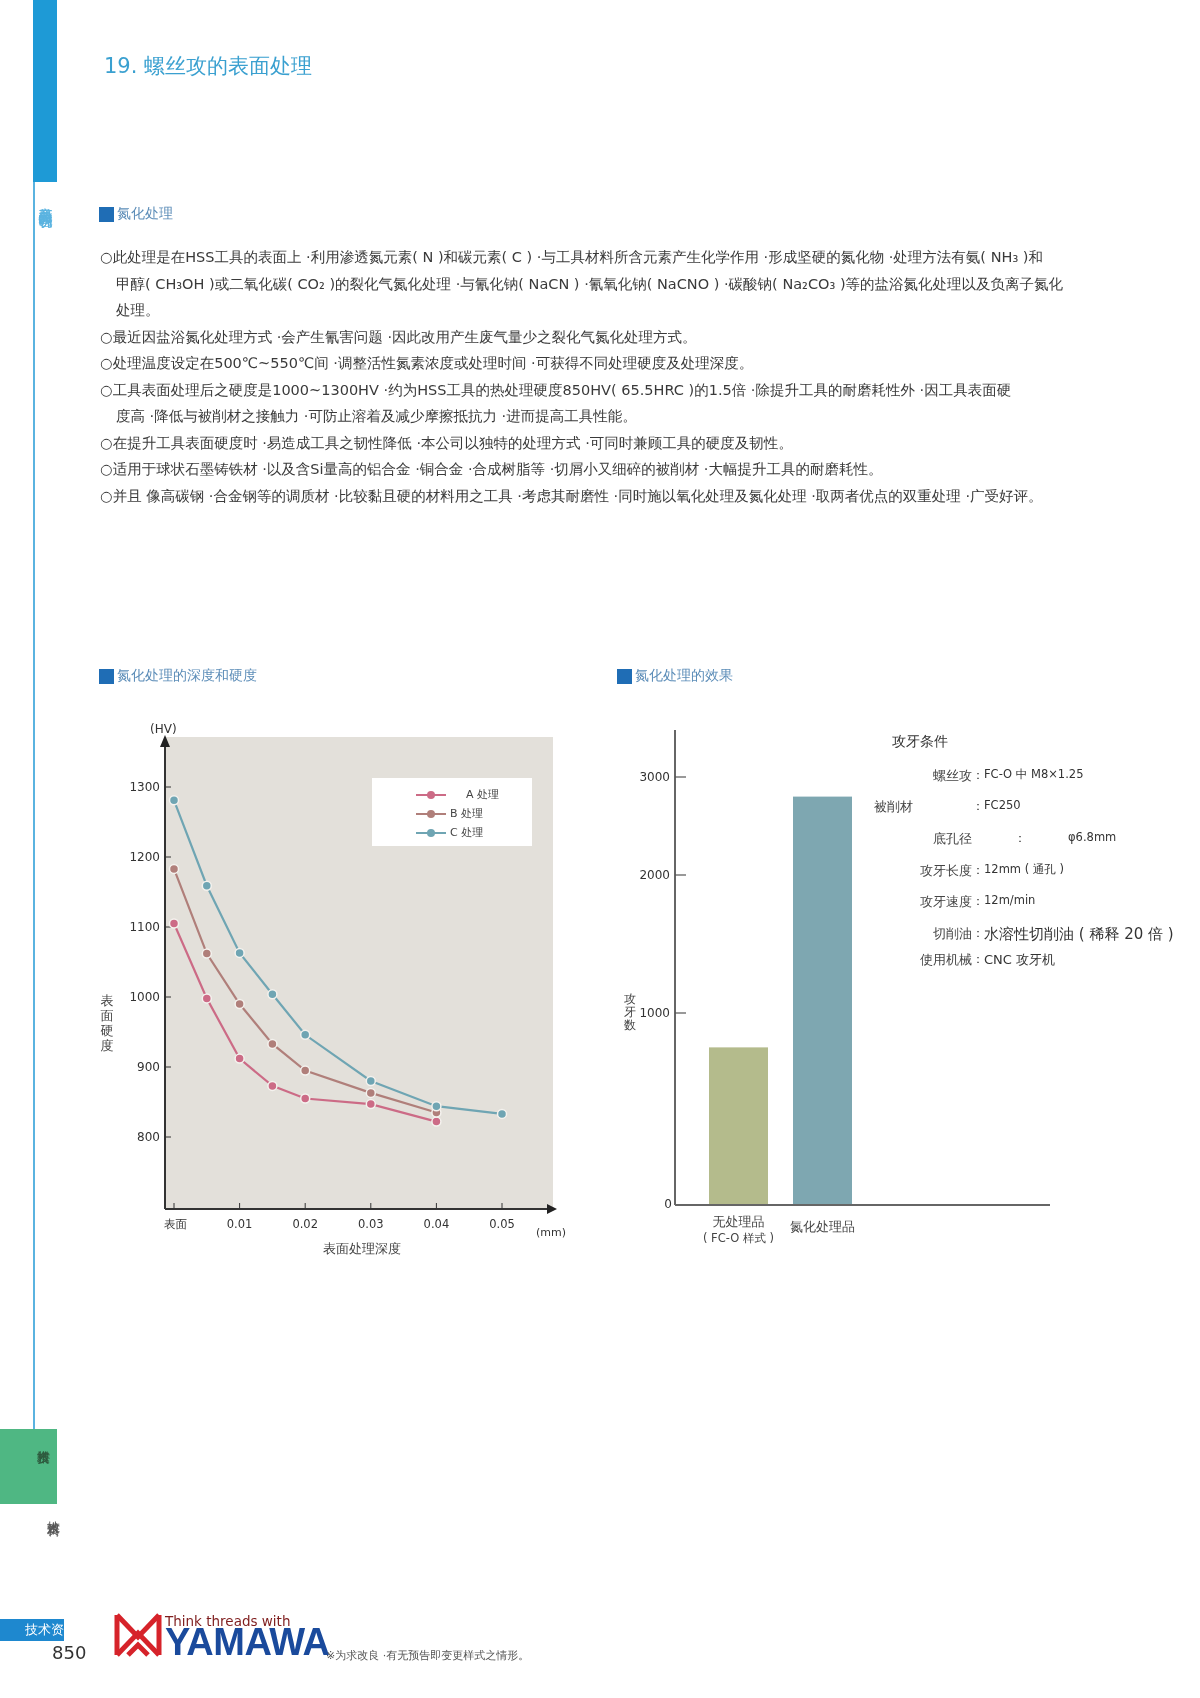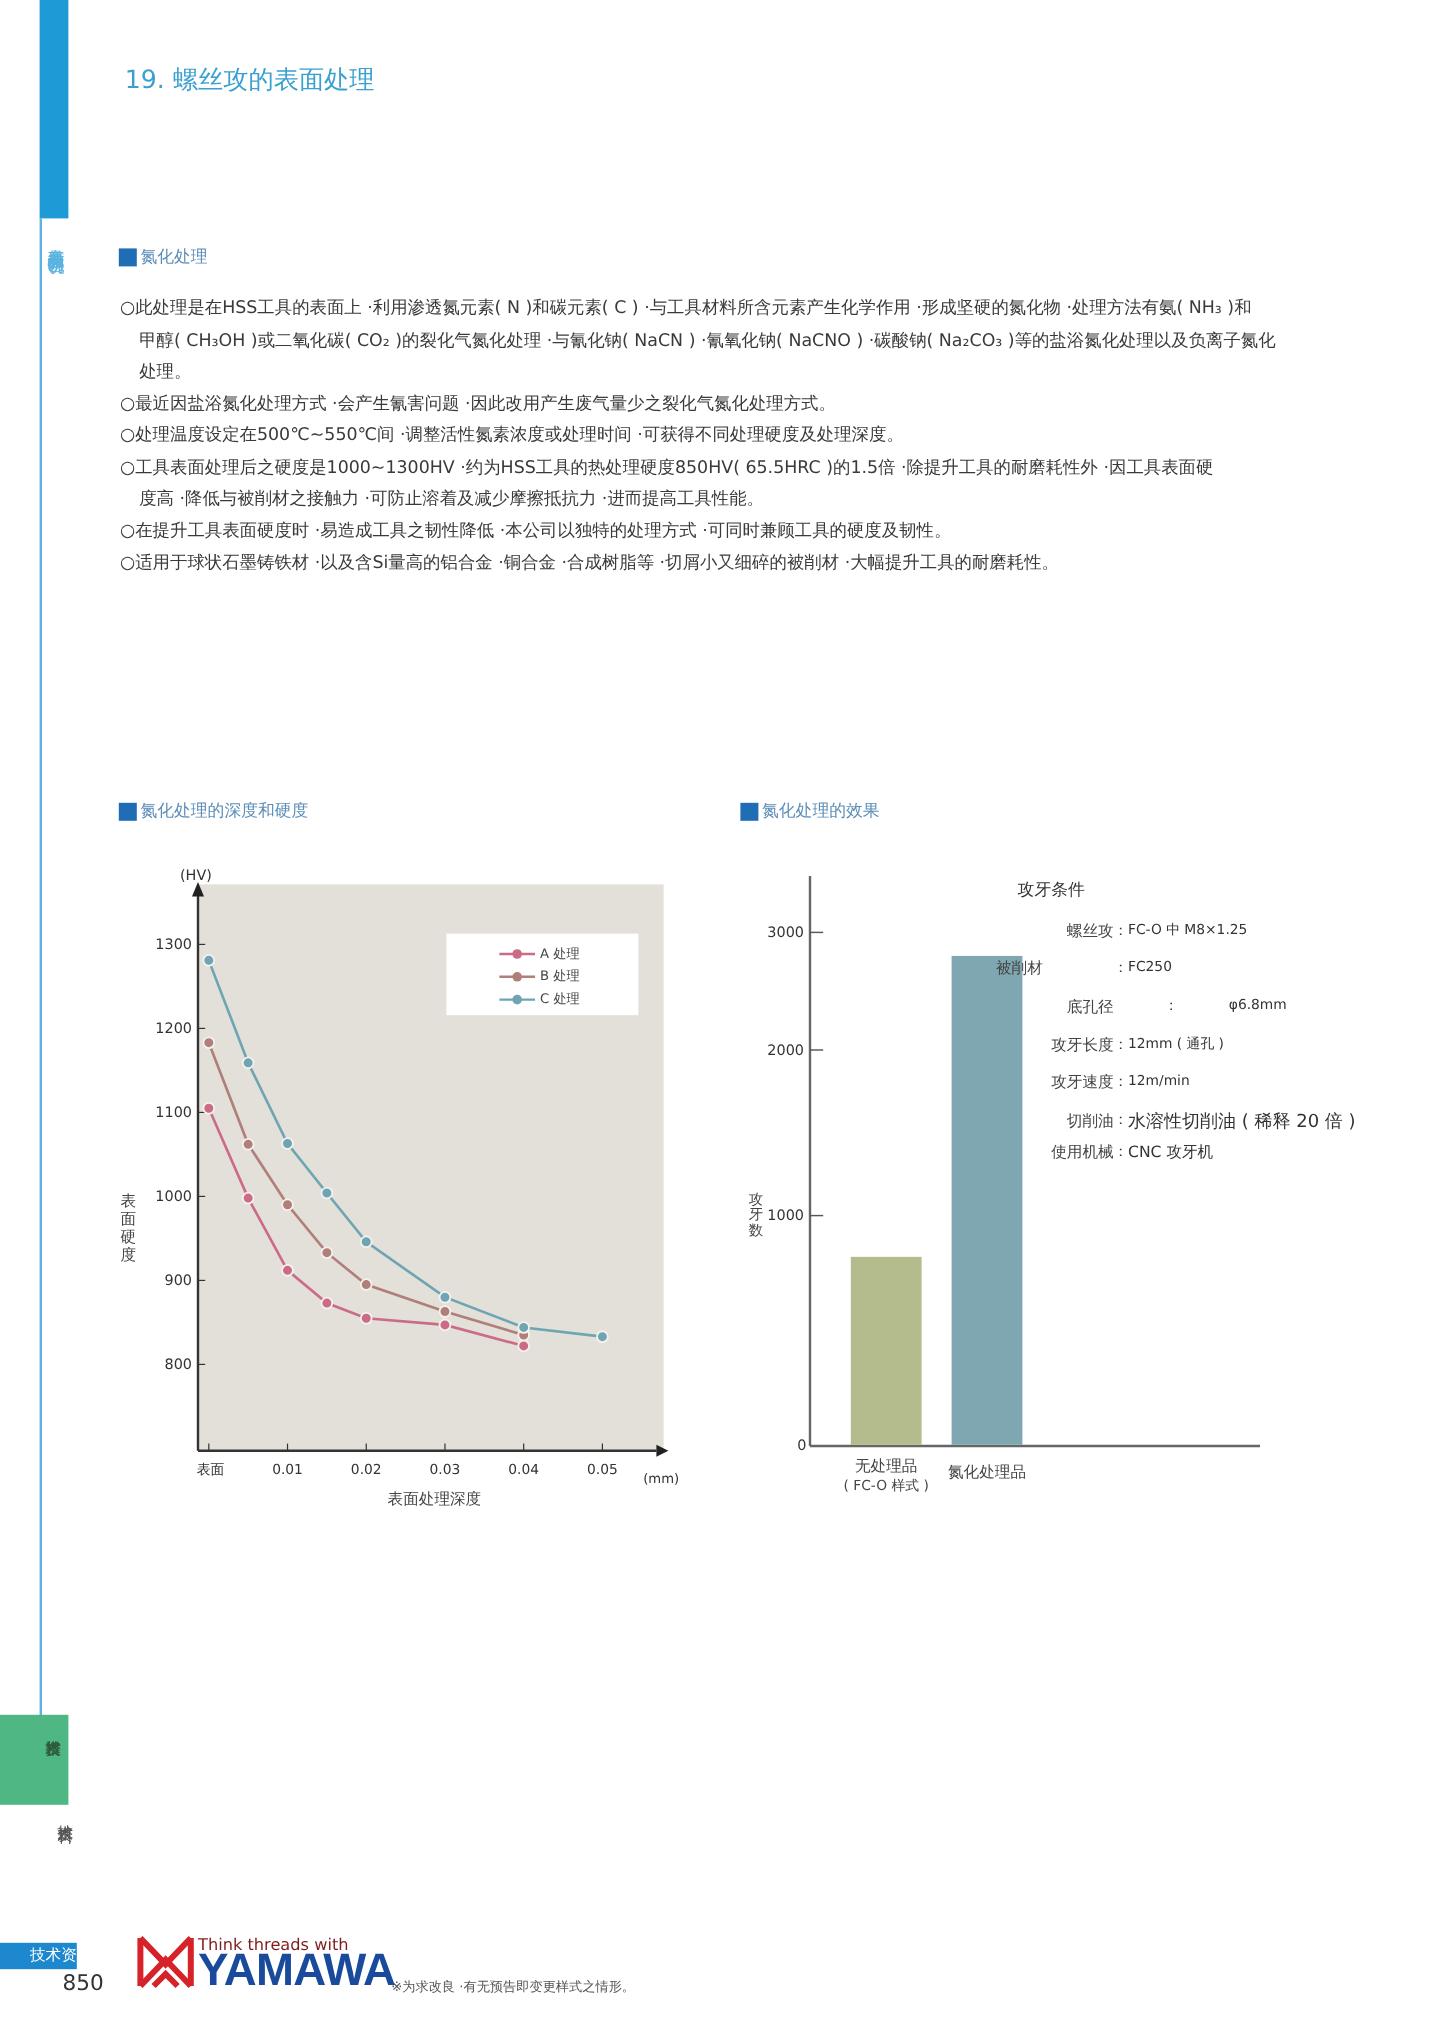--- a/index.html
+++ b/index.html
@@ -14,21 +14,21 @@
   .side-gray-text { left:44px; top:1510px; font-size:13px; color:#555; writing-mode:vertical-rl; letter-spacing:1px; }
   .page-title { left:104px; top:52px; font-size:21px; color:#3aa0d0; }
   .section-head { font-size:14px; color:#5c8db8; display:flex; align-items:center; }
   .section-head .sq { width:15px; height:15px; background:#1f6db5; margin-right:3px; display:inline-block; }
   .para { left:100px; top:244px; width:1010px; font-size:14.5px; line-height:26.5px; color:#3a3a3a; }
   .para p { margin:0; }
   .para .indent { padding-left:16px; }
   .chart-box { left:165px; top:737px; width:388px; height:472px; background:#e3e0da; }
   .legend-box { left:372px; top:778px; width:160px; height:68px; background:#fff; }
   .legend-item { position:absolute; left:44px; font-size:11px; color:#444; display:flex; align-items:center; }
-  .cond { font-size:12px; color:#333; }
+  .cond { font-size:12px; color:#333;margin-left:44px; }
   .footer-badge { left:0; top:1619px; width:64px; height:22px; background:#1e88cf; color:#fff; font-size:13px; text-align:right; line-height:22px; }
   .footer-badge b { font-weight:bold; }
   .page-num { left:52px; top:1642px; font-size:18px; color:#333; }
   .brand-tag { left:165px; top:1613px; font-size:13.5px; color:#7f1d1d; }
   .brand-name { left:165px; top:1621px; font-size:38px; font-weight:bold; color:#1a4a9c; font-family:"Liberation Sans", sans-serif; letter-spacing:-0.5px; }
   .footnote { left:326px; top:1648px; font-size:11px; color:#555; }
 </style>
 </head>
 <body>
 
@@ -48,20 +48,21 @@
 <div class="abs para" id="para">
     <p class="">○此处理是在HSS工具的表面上 ·利用渗透氮元素( N )和碳元素( C ) ·与工具材料所含元素产生化学作用 ·形成坚硬的氮化物 ·处理方法有氨( NH₃ )和</p>
     <p class="indent">甲醇( CH₃OH )或二氧化碳( CO₂ )的裂化气氮化处理 ·与氰化钠( NaCN ) ·氰氧化钠( NaCNO ) ·碳酸钠( Na₂CO₃ )等的盐浴氮化处理以及负离子氮化</p>
     <p class="indent">处理。</p>
     <p class="">○最近因盐浴氮化处理方式 ·会产生氰害问题 ·因此改用产生废气量少之裂化气氮化处理方式。</p>
     <p class="">○处理温度设定在500℃~550℃间 ·调整活性氮素浓度或处理时间 ·可获得不同处理硬度及处理深度。</p>
     <p class="">○工具表面处理后之硬度是1000~1300HV ·约为HSS工具的热处理硬度850HV( 65.5HRC )的1.5倍 ·除提升工具的耐磨耗性外 ·因工具表面硬</p>
     <p class="indent">度高 ·降低与被削材之接触力 ·可防止溶着及减少摩擦抵抗力 ·进而提高工具性能。</p>
     <p class="">○在提升工具表面硬度时 ·易造成工具之韧性降低 ·本公司以独特的处理方式 ·可同时兼顾工具的硬度及韧性。</p>
     <p class="">○适用于球状石墨铸铁材 ·以及含Si量高的铝合金 ·铜合金 ·合成树脂等 ·切屑小又细碎的被削材 ·大幅提升工具的耐磨耗性。</p>
+    <p class="">○并且 像高碳钢 ·合金钢等的调质材 ·比较黏且硬的材料用之工具 ·考虑其耐磨性 ·同时施以氧化处理及氮化处理 ·取两者优点的双重处理 ·广受好评。</p>
   </div>
 
 <div class="abs section-head" style="left:99px; top:667px;">
   <span class="sq"></span>
   <span>氮化处理的深度和硬度</span>
 </div>
 <div class="abs chart-box"></div>
 <svg class="abs" style="left:0;top:0;" width="1200" height="1698" id="lineSvg">
     <line x1="165" y1="1209" x2="547" y2="1209" stroke="#333" stroke-width="2"></line>
     <polygon points="547,1204 557,1209 547,1214" fill="#222"></polygon>
@@ -118,21 +119,21 @@
     <circle cx="174" cy="800.3" r="4.5" fill="#6fa5b3" stroke="#f4f2ee" stroke-width="1.5"></circle>
     <circle cx="206.8" cy="885.7" r="4.5" fill="#6fa5b3" stroke="#f4f2ee" stroke-width="1.5"></circle>
     <circle cx="239.6" cy="952.9" r="4.5" fill="#6fa5b3" stroke="#f4f2ee" stroke-width="1.5"></circle>
     <circle cx="272.4" cy="994.2" r="4.5" fill="#6fa5b3" stroke="#f4f2ee" stroke-width="1.5"></circle>
     <circle cx="305.2" cy="1034.8" r="4.5" fill="#6fa5b3" stroke="#f4f2ee" stroke-width="1.5"></circle>
     <circle cx="370.79999999999995" cy="1081" r="4.5" fill="#6fa5b3" stroke="#f4f2ee" stroke-width="1.5"></circle>
     <circle cx="436.4" cy="1106.2" r="4.5" fill="#6fa5b3" stroke="#f4f2ee" stroke-width="1.5"></circle>
     <circle cx="502" cy="1113.9" r="4.5" fill="#6fa5b3" stroke="#f4f2ee" stroke-width="1.5"></circle>
   </svg>
 <div class="abs legend-box" id="legendBox">
-    <div class="legend-item" style="top: 9px;">
+    <div class="legend-item" style="top: 9px; gap: 16px;">
       <svg width="30" height="10" style="margin-right:4px">
         <line x1="0" y1="5" x2="30" y2="5" stroke="#cc6b86" stroke-width="2"></line>
         <circle cx="15" cy="5" r="4" fill="#cc6b86"></circle>
       </svg>
       <span>A 处理</span>
     </div>
     <div class="legend-item" style="top: 28px;">
       <svg width="30" height="10" style="margin-right:4px">
         <line x1="0" y1="5" x2="30" y2="5" stroke="#b07f7a" stroke-width="2"></line>
         <circle cx="15" cy="5" r="4" fill="#b07f7a"></circle>

